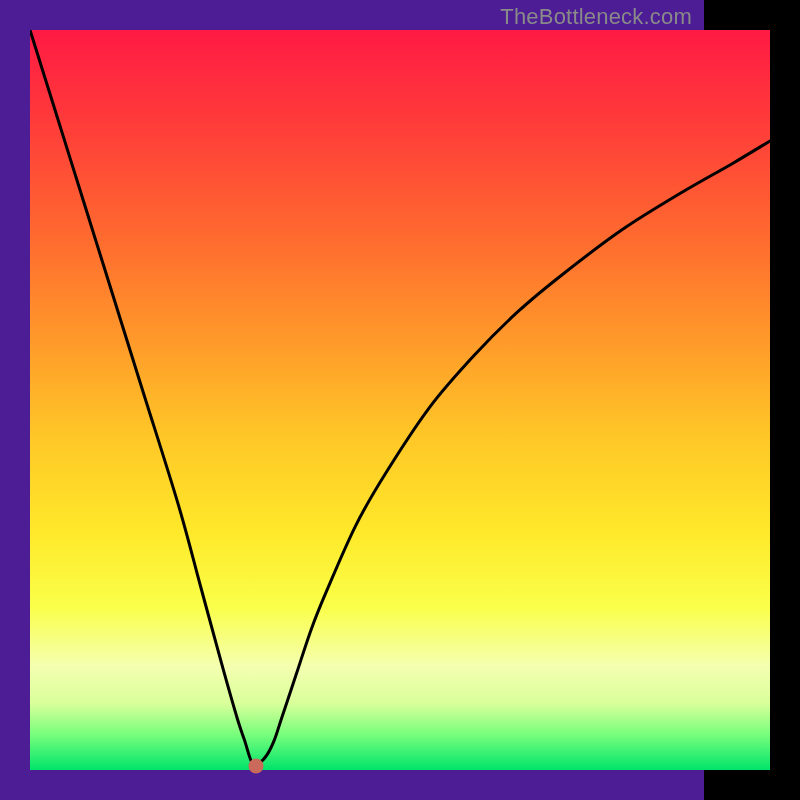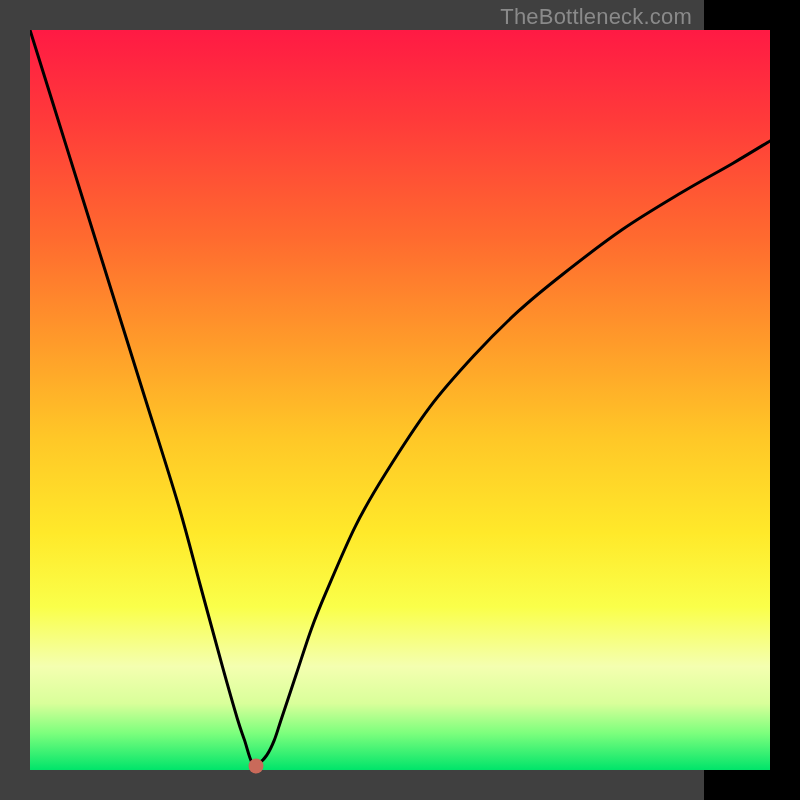--- a/index.html
+++ b/index.html
@@ -10,21 +10,21 @@
     background: #000;
     overflow: hidden;
     font-family: Arial, Helvetica, sans-serif;
   }
   .frame {
     position: absolute;
     top: 0;
     left: 0;
     width: 704px;
     height: 800px;
-    background: #404040;
+    background: #4c1d95;
   }
   .plot-area {
     position: absolute;
     top: 30px;
     left: 30px;
     width: 740px;
     height: 740px;
     background: linear-gradient(to bottom,
       #ff1a44 0%,
       #ff3a3a 12%,

